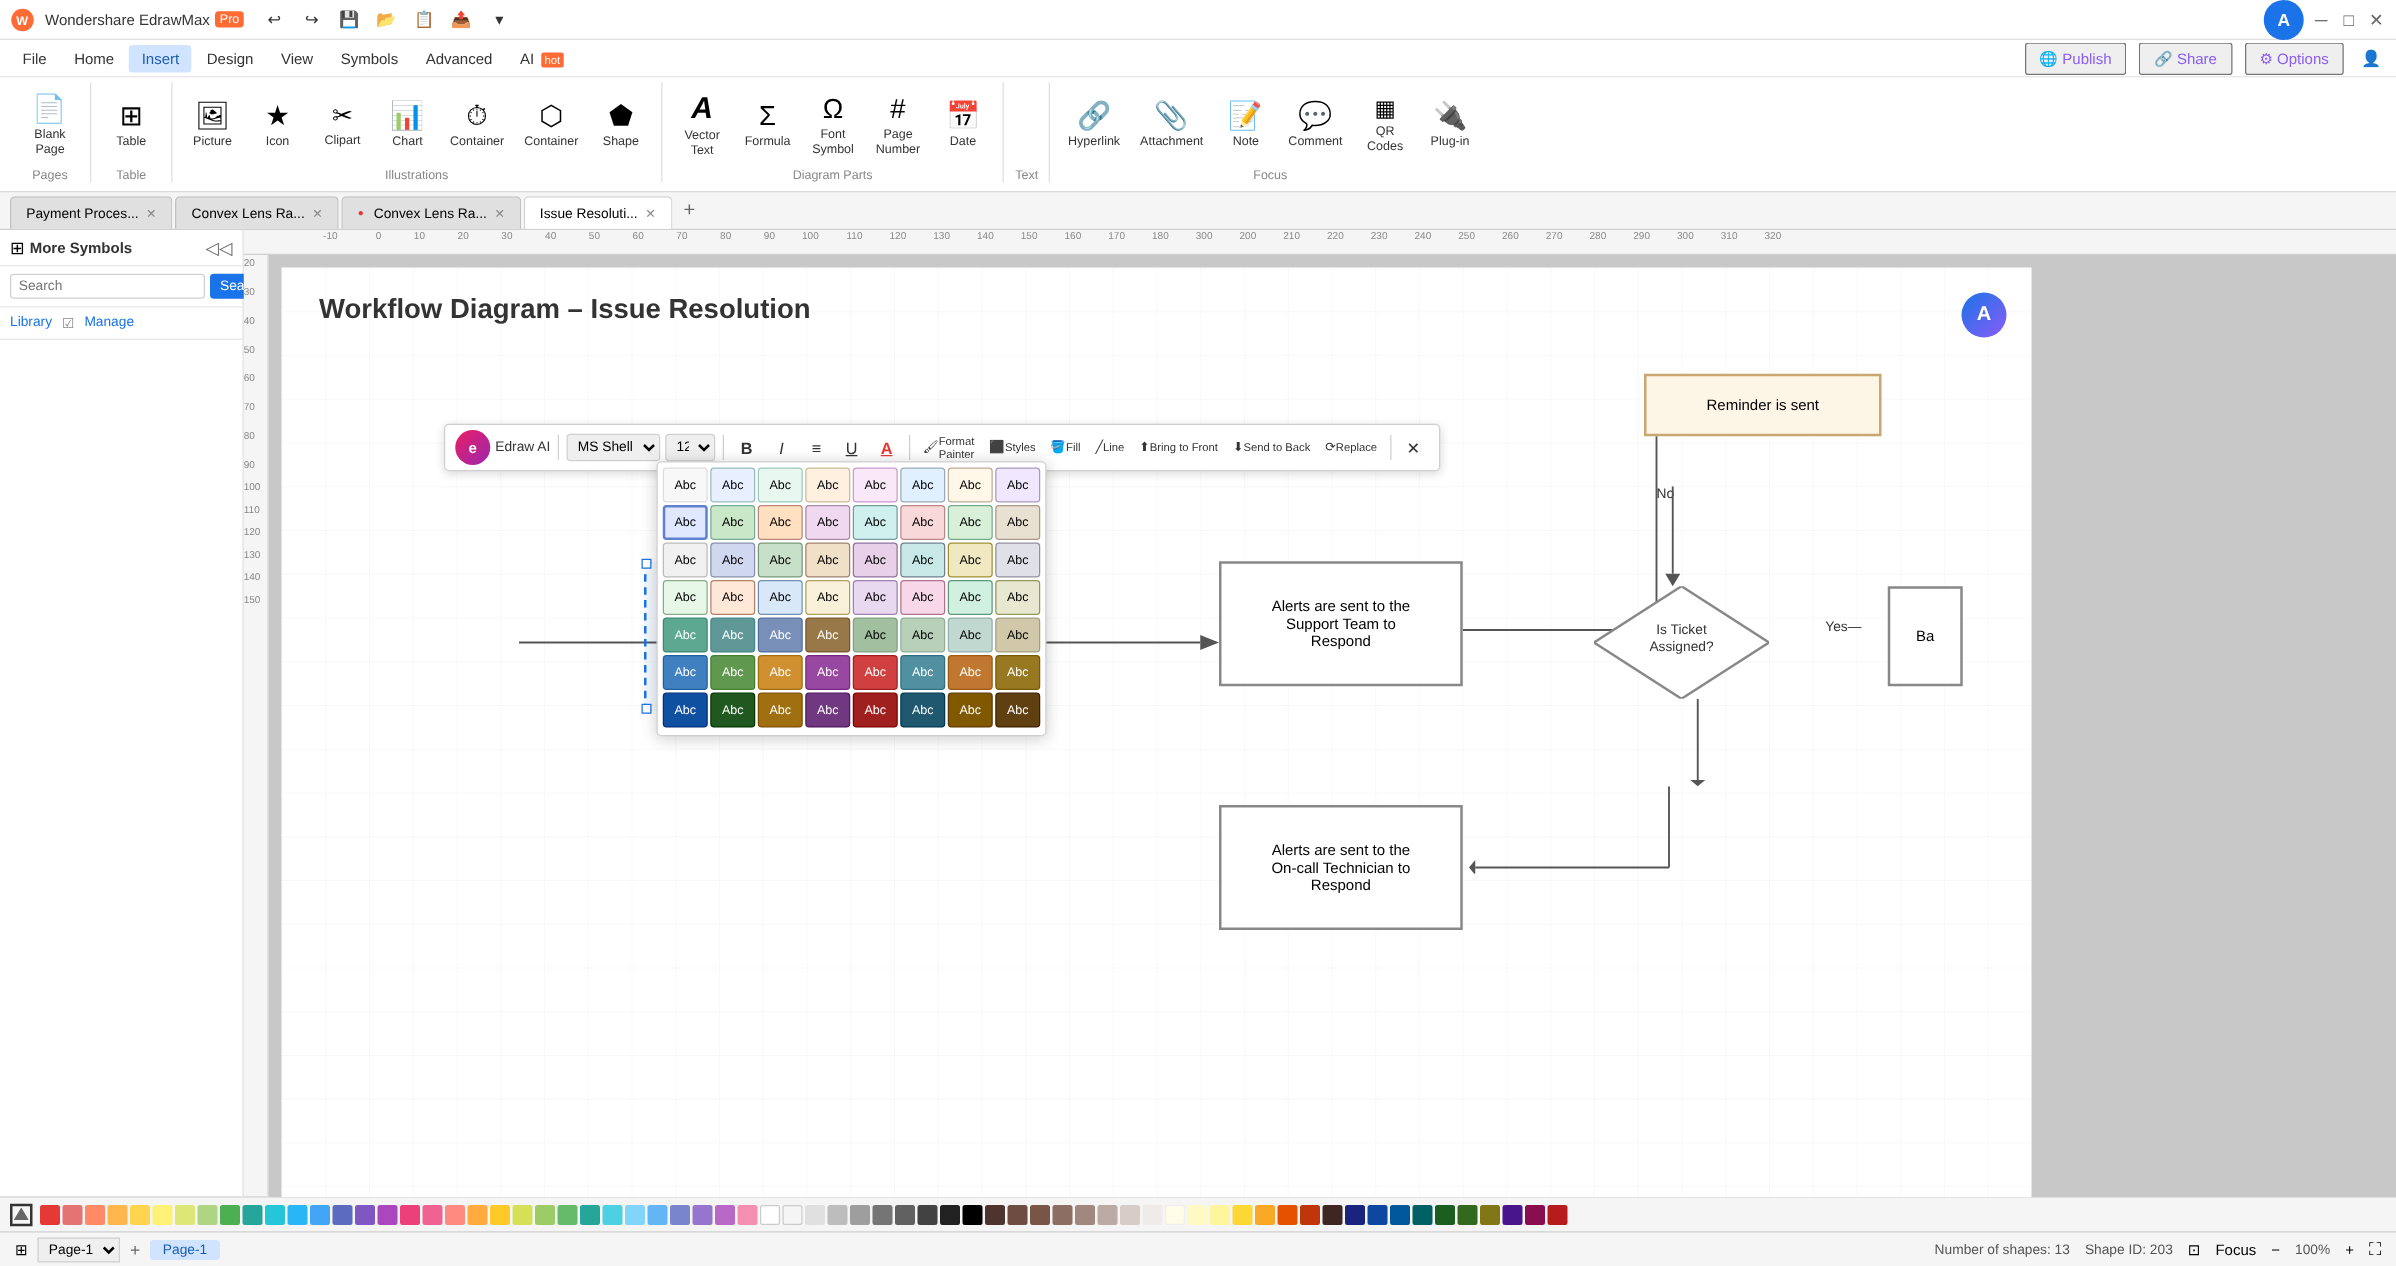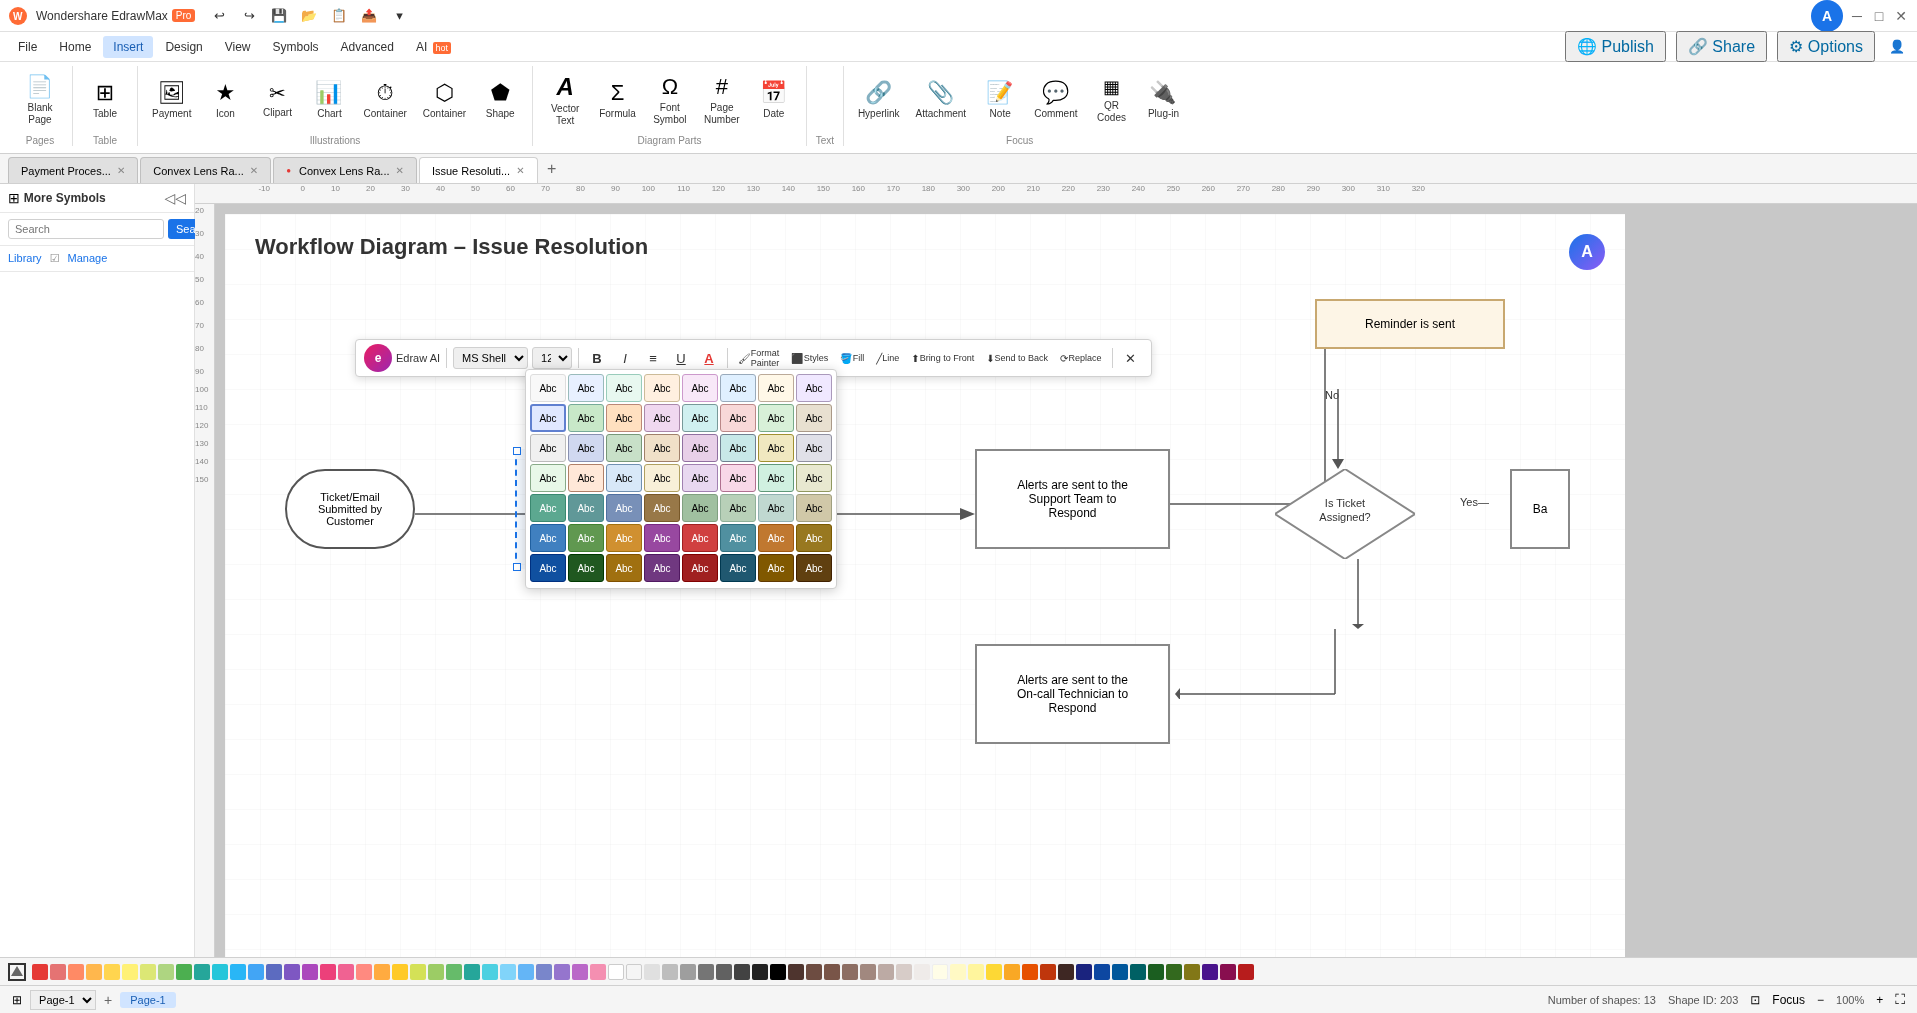--- a/index.html
+++ b/index.html
@@ -31,21 +31,21 @@
     }
     .menu-item {
       padding: 4px 10px;
       font-size: 12px;
       color: #333;
       cursor: pointer;
       border-radius: 3px;
     }
     .menu-item.active { background: #d0e4ff; color: #1a5fb4; text-align: center; }
     .menu-right { margin-left: auto; display: flex; align-items: center; gap: 10px; }
-    .publish-btn { padding: 4px 10px; font-size: 16px; color: #0369a1; cursor: pointer; }
+    .publish-btn { padding: 4px 10px; font-size: 12px; color: #8b5cf6; cursor: pointer; }
     .ai-badge { background: #ff6b35; color: white; font-size: 9px; padding: 1px 3px; border-radius: 2px; margin-left: 2px; }
 
     
     .ribbon {
       height: 92px;
       background: #ffffff;
       border-bottom: 1px solid #d0d0d0;
       display: flex;
       flex-direction: column;
       padding: 4px 0;
@@ -386,21 +386,21 @@
           <span class="btn-label">Table</span>
         </button>
       </div>
       <div class="ribbon-group-label">Table</div>
     </div>
 
     <div class="ribbon-group">
       <div class="ribbon-group-items">
         <button class="ribbon-btn">
           <span class="btn-icon">🖼</span>
-          <span class="btn-label">Payment</span>
+          <span class="btn-label">Picture</span>
         </button>
         <button class="ribbon-btn">
           <span class="btn-icon">★</span>
           <span class="btn-label">Icon</span>
         </button>
         <button class="ribbon-btn">
           <span class="btn-icon" style="font-size:20px;">✂</span>
           <span class="btn-label">Clipart</span>
         </button>
         <button class="ribbon-btn">
@@ -598,23 +598,20 @@
             <defs>
               <pattern id="grid" width="35" height="35" patternUnits="userSpaceOnUse">
                 <path d="M 35 0 L 0 0 0 35" fill="none" stroke="#e8e8e8" stroke-width="0.5"></path>
               </pattern>
             </defs>
             <rect width="100%" height="100%" fill="url(#grid)"></rect>
           </svg>
 
           <div style="position:absolute;top:20px;left:30px;font-size:22px;font-weight:bold;color:#333;">Workflow Diagram – Issue Resolution</div>
 
-          <div style="position:absolute;top:255px;left:60px;width:130px;height:80px;border-radius:40px;border:2px solid #555;background:white;display:flex;align-items:center;justify-content:center;text-align:center;font-size:11px;padding:8px;">
-            Ticket/Email<br>Submitted by<br>Customer
-          </div>
 
           <svg style="position:absolute;top:280px;left:190px;width:130px;height:40px;">
             <line x1="0" y1="20" x2="115" y2="20" stroke="#555" stroke-width="1.5"></line>
             <polygon points="115,14 130,20 115,26" fill="#555"></polygon>
           </svg>
 
           <div style="position:absolute;top:235px;left:290px;width:130px;height:120px;border:2px dashed #1a73e8;background:rgba(26,115,232,0.05);">
 
             <div style="position:absolute;top:-4px;left:-4px;width:8px;height:8px;background:white;border:1px solid #1a73e8;"></div>
             <div style="position:absolute;top:-4px;right:-4px;width:8px;height:8px;background:white;border:1px solid #1a73e8;"></div>

